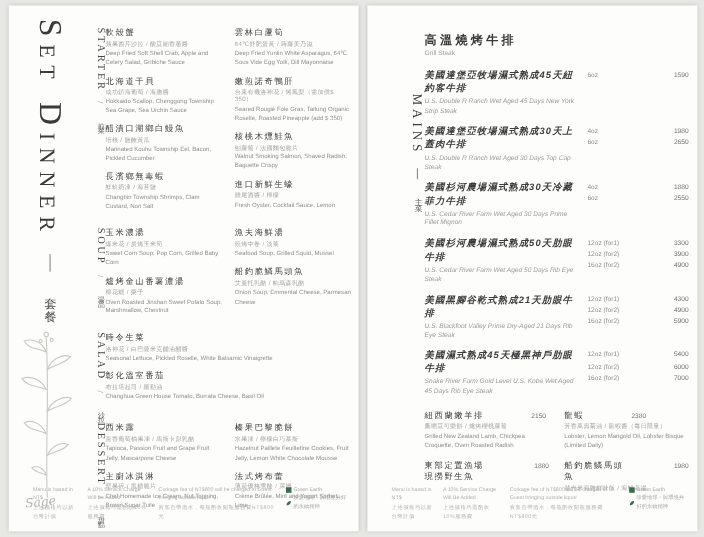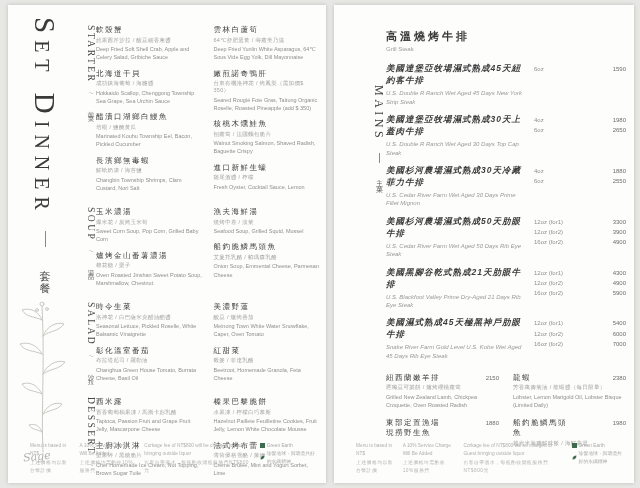--- a/index.html
+++ b/index.html
@@ -51,21 +51,21 @@
   .steak-info{flex:1;min-width:0;padding-right:8px;font-style:italic;}
   .steak-zh{font-size:8.5px;font-weight:bold;letter-spacing:1px;color:#3c3c3c;margin-bottom:2px;}
   .steak-en{font-size:6px;color:#9a9a96;line-height:1.45;}
   .steak-prices{width:92px;flex:none;padding-top:1px;}
   .price-row{display:flex;justify-content:space-between;font-size:6px;color:#85858:;line-height:1.7;}
   .price-row .size{color:#8f8f8b;}
   .price-row .price{color:#6e6e6a;min-width:26px;text-align:right;}
   .mains-cols{display:flex;gap:14px;margin-top:12px;}
   .mcol{flex:1;min-width:0;}
   .main-item{margin-bottom:9px;}
-  .main-head{display:flex;justify-content:space-between;align-items:baseline;margin-bottom:1.5px;gap:39px;}
+  .main-head{display:flex;justify-content:flex-start;align-items:baseline;margin-bottom:1.5px;gap:39px;}
   .main-head .item-zh{margin-bottom:0;}
   .main-price{font-size:6px;color:#6e6e6a;flex:none;padding-left:4px;}
 
   
   .footer{position:absolute;left:22px;right:10px;bottom:7px;display:flex;
           justify-content:space-between;gap:8px;align-items:flex-start;}
   .f-block{line-height:1.8;}
   .f-en{font-size:4.8px;color:#b0b0ac;}
   .f-zh{font-size:4.8px;color:#b6b6b2;letter-spacing:.5px;}
   .f-green{line-height:1.7;}
@@ -208,33 +208,20 @@
                   <div class="item-zh">時令生菜</div>
                   <div class="item-sub">洛神花 / 白巴薩米克醋油醋醬</div>
                   <div class="item-en">Seasonal Lettuce, Pickled Roselle, White Balsamic Vinaigrette</div>
                 </div>
               <div class="item">
                   <div class="item-zh">彰化溫室番茄</div>
                   <div class="item-sub">布拉塔起司 / 羅勒油</div>
                   <div class="item-en">Changhua Green House Tomato, Burrata Cheese, Basil Oil</div>
                 </div>
             </div>
-            <div class="col">
-
-            <div class="item">
-                  <div class="item-zh">美濃野蓮</div>
-                  <div class="item-sub">酸豆 / 爐烤番茄</div>
-                  <div class="item-en">Meinong Town White Water Snowflake, Caper, Oven Tomato</div>
-                </div>
-              <div class="item">
-                  <div class="item-zh">紅甜菜</div>
-                  <div class="item-sub">穀麥 / 菲達乳酪</div>
-                  <div class="item-en">Beetroot, Homemade Granola, Feta Cheese</div>
-                </div>
-            </div>
           </div>
         </div>
         <div class="section">
           <div class="sec-label">
             <span class="sec-en">DESSERT</span>
             <span class="sec-slash">/</span>
             <span class="sec-zh">甜點</span>
           </div>
           <div class="cols">
             <div class="col">

